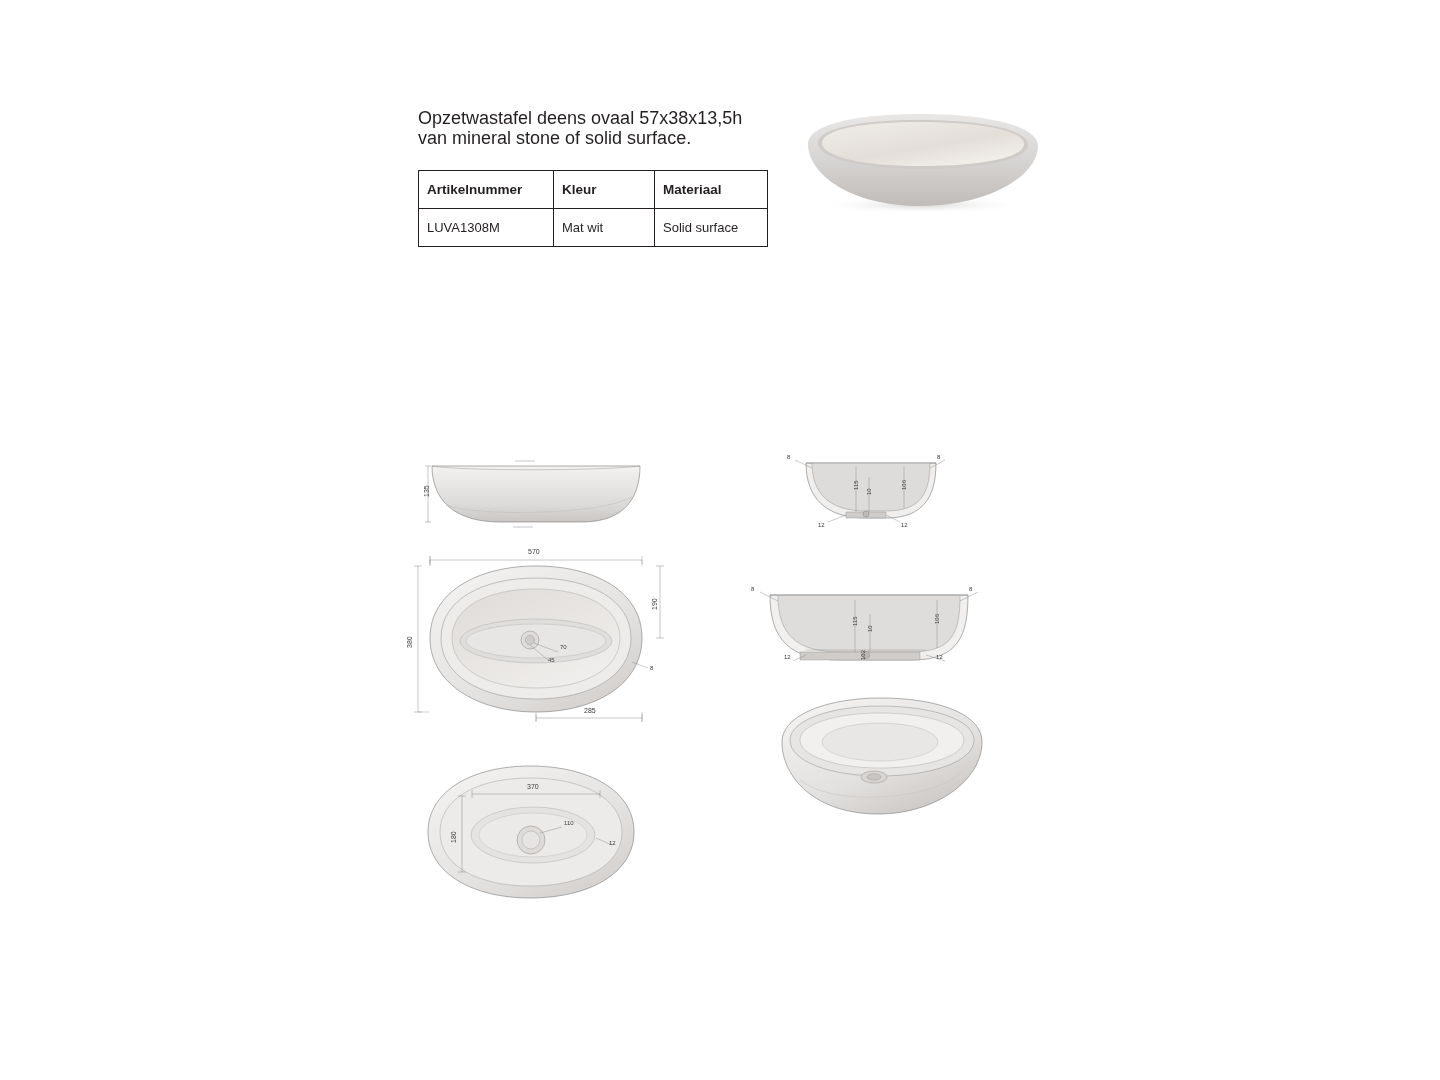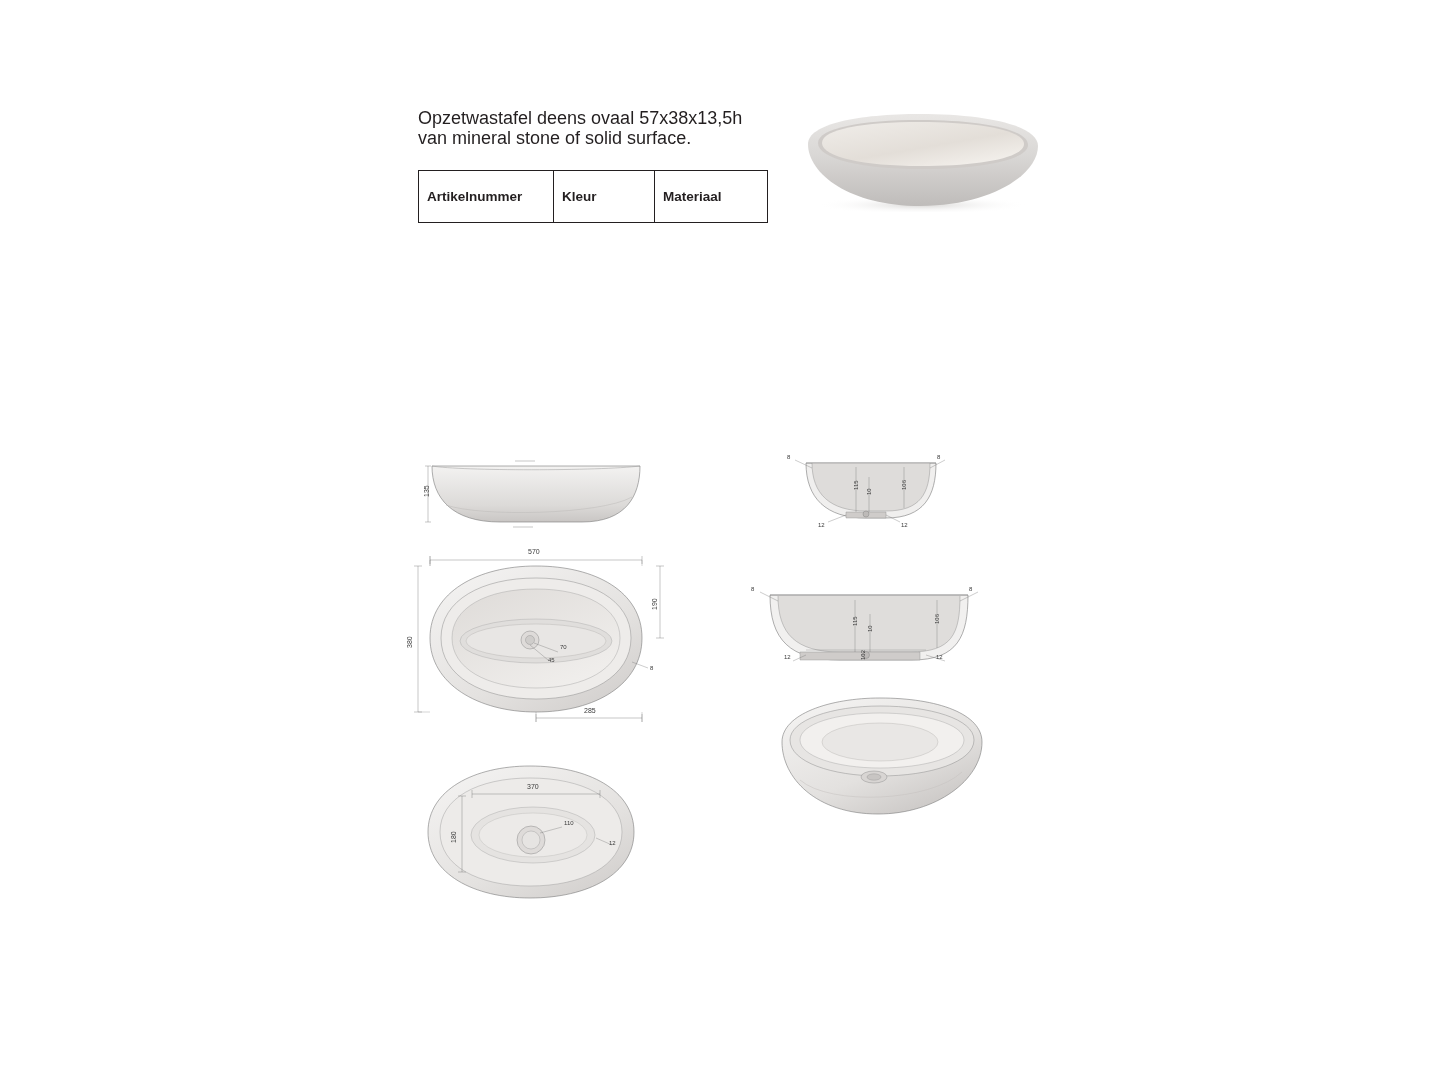--- a/index.html
+++ b/index.html
@@ -31,21 +31,21 @@
   .spec-table {
     position: absolute;
     left: 418px;
     top: 170px;
     border-collapse: collapse;
     font-size: 13px;
   }
   .spec-table th,
   .spec-table td {
     border: 1px solid #231f20;
-    padding: 15px 8px;
+    padding: 8px 8px;
     text-align: left;
     font-weight: normal;
     height: 21px;
     vertical-align: middle;
     color: #231f20;
   }
   .spec-table th {
     font-weight: bold;
     font-size: 13.5px;
   }
@@ -86,20 +86,25 @@
 
 <table class="spec-table">
   <thead>
     <tr>
       <th class="col-art">Artikelnummer</th>
       <th class="col-kleur">Kleur</th>
       <th class="col-mat">Materiaal</th>
     </tr>
   </thead>
   <tbody>
+    <tr>
+      <td>LUVA1308M</td>
+      <td>Mat wit</td>
+      <td>Solid surface</td>
+    </tr>
   </tbody>
 </table>
 
 <div class="photo">
   <svg width="250" height="100" viewBox="0 0 250 100">
     <defs>
       <linearGradient id="bowlOuter" x1="0" y1="0" x2="0" y2="1">
         <stop offset="0%" stop-color="#e9e7e5"></stop>
         <stop offset="45%" stop-color="#d9d7d5"></stop>
         <stop offset="100%" stop-color="#bfbcba"></stop>

